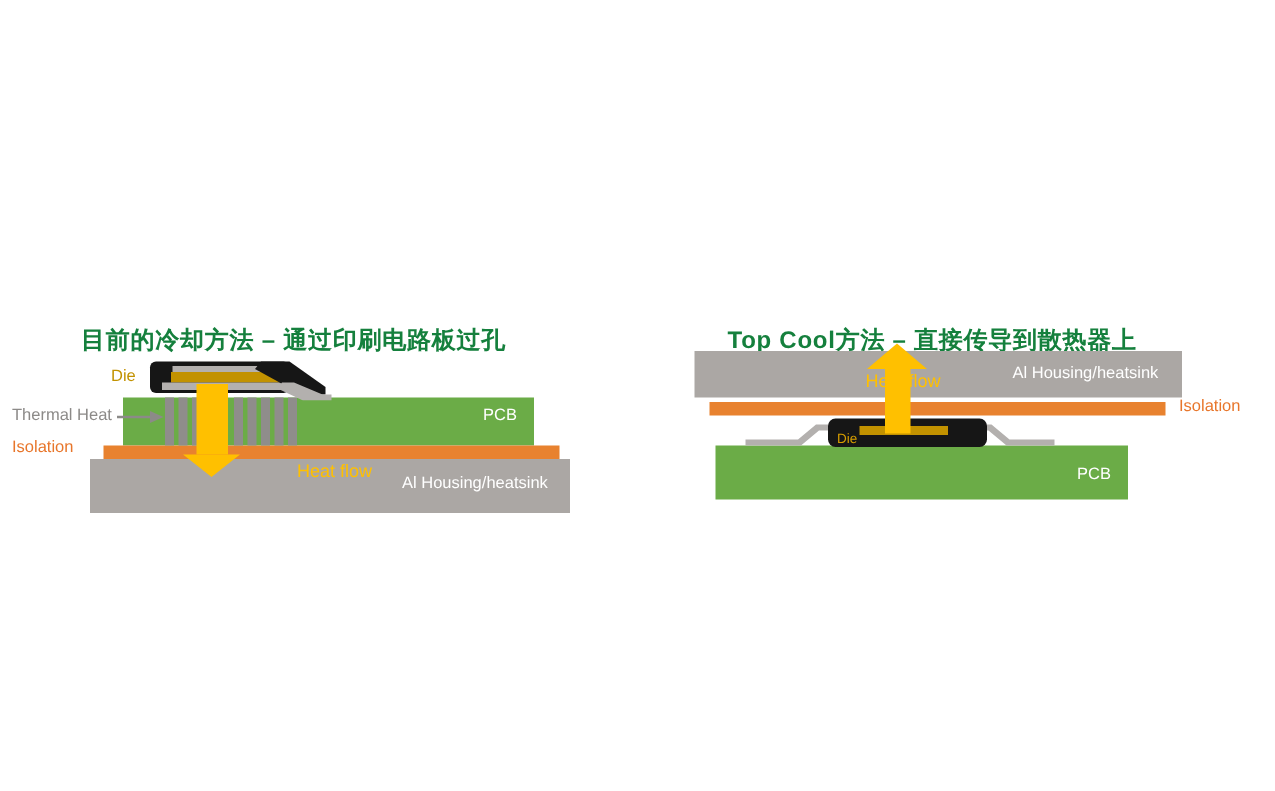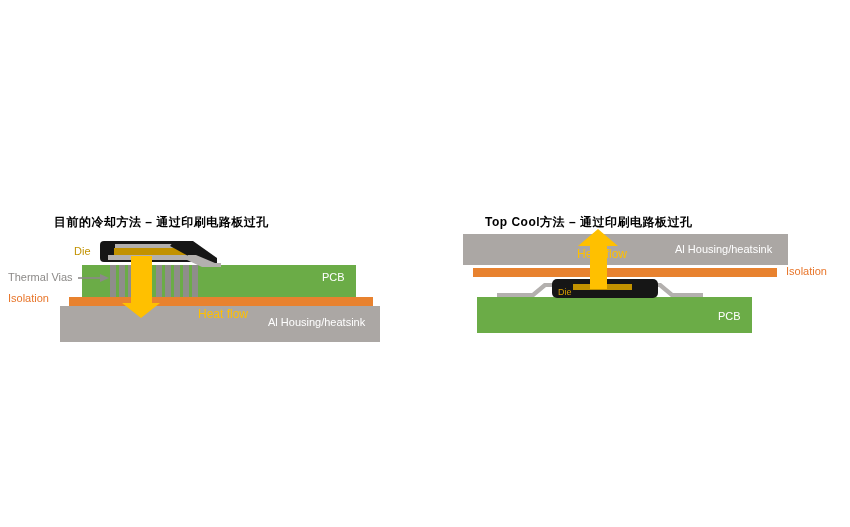--- a/index.html
+++ b/index.html
@@ -1,21 +1,21 @@
 <!DOCTYPE html>
 <html><head>
 <meta charset="utf-8">
 <style>
   html,body{margin:0;padding:0;background:#ffffff;}
   .canvas{
     position:relative;width:850px;height:527px;background:#ffffff;overflow:hidden;
     font-family:"Liberation Sans","DejaVu Sans",sans-serif;
   }
   .title{
-    position:absolute;font-size:12px;font-weight:bold;color:#000000;
+    position:absolute;font-size:16px;font-weight:bold;color:#15803d;
     white-space:nowrap;letter-spacing:0.5px;
   }
   .bar{position:absolute;z-index:1;}
   .bar.green{background:#6bac47;}
   .bar.orange{background:#e8822f;}
   .bar.gray{background:#aba7a4;}
   .via{position:absolute;z-index:2;width:6px;height:32px;top:265px;background:#8f8d8b;}
   .pkg{position:absolute;z-index:3;}
   .lbl{
     position:absolute;z-index:5;font-weight:normal;font-size:11px;white-space:nowrap;
@@ -70,30 +70,30 @@
 
     <div class="arrow-shaft" style="left:131px;top:256px;width:21px;height:47px;"></div>
     <div class="arrow-head down" style="left:122px;top:303px;"></div>
 
     <svg class="ptr" style="left:76px;top:272px;" width="34" height="12" viewBox="0 0 34 12">
       <line x1="2" y1="6" x2="25" y2="6" stroke="#8c8a88" stroke-width="1.6"></line>
       <polygon points="24,2 33,6 24,10" fill="#8c8a88"></polygon>
     </svg>
 
     <span class="lbl gold" style="left:74px;top:245px;">Die</span>
-    <span class="lbl gray" style="left:8px;top:271px;">Thermal Vias</span>
+    <span class="lbl gray" style="left:8px;top:271px;">Thermal Heat</span>
     <span class="lbl orange" style="left:8px;top:292px;">Isolation</span>
     <span class="lbl white" style="left:322px;top:271px;">PCB</span>
     <span class="lbl yellow" style="left:154px;top:307px;">Heat flow</span>
     <span class="lbl white" style="left:268px;top:316px;">Al Housing/heatsink</span>
   </section>
 
   <section>
 
-    <h2 class="title" style="left:485px;top:204px;">Top Cool方法 – 通过印刷电路板过孔</h2>
+    <h2 class="title" style="left:485px;top:204px;">Top Cool方法 – 直接传导到散热器上</h2>
 
     <div class="bar gray" style="left:463px;top:234px;width:325px;height:31px;"></div>
     <div class="bar orange" style="left:473px;top:268px;width:304px;height:9px;"></div>
     <div class="bar green" style="left:477px;top:297px;width:275px;height:36px;"></div>
 
     <svg class="pkg" style="left:490px;top:277px;" width="225" height="23" viewBox="0 0 225 23">
       <polygon points="7,16 42,16 54,6 66,6 66,10 56,10 44,20 7,20" fill="#b3b0ae"></polygon>
       <polygon points="159,6 171,6 183,16 213,16 213,20 181,20 169,10 159,10" fill="#b3b0ae"></polygon>
       <rect x="62" y="2" width="106" height="19" rx="5" fill="#161616"></rect>
       <rect x="83" y="7" width="59" height="6" fill="#c29200"></rect>

